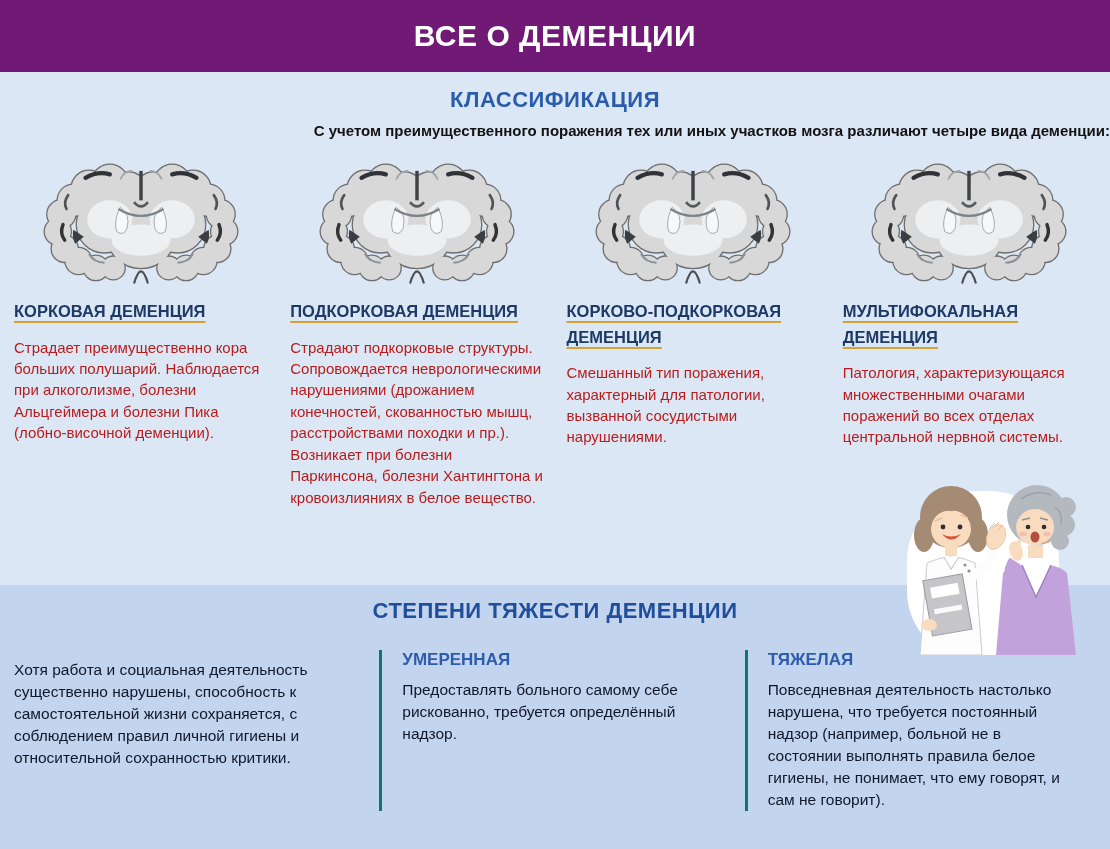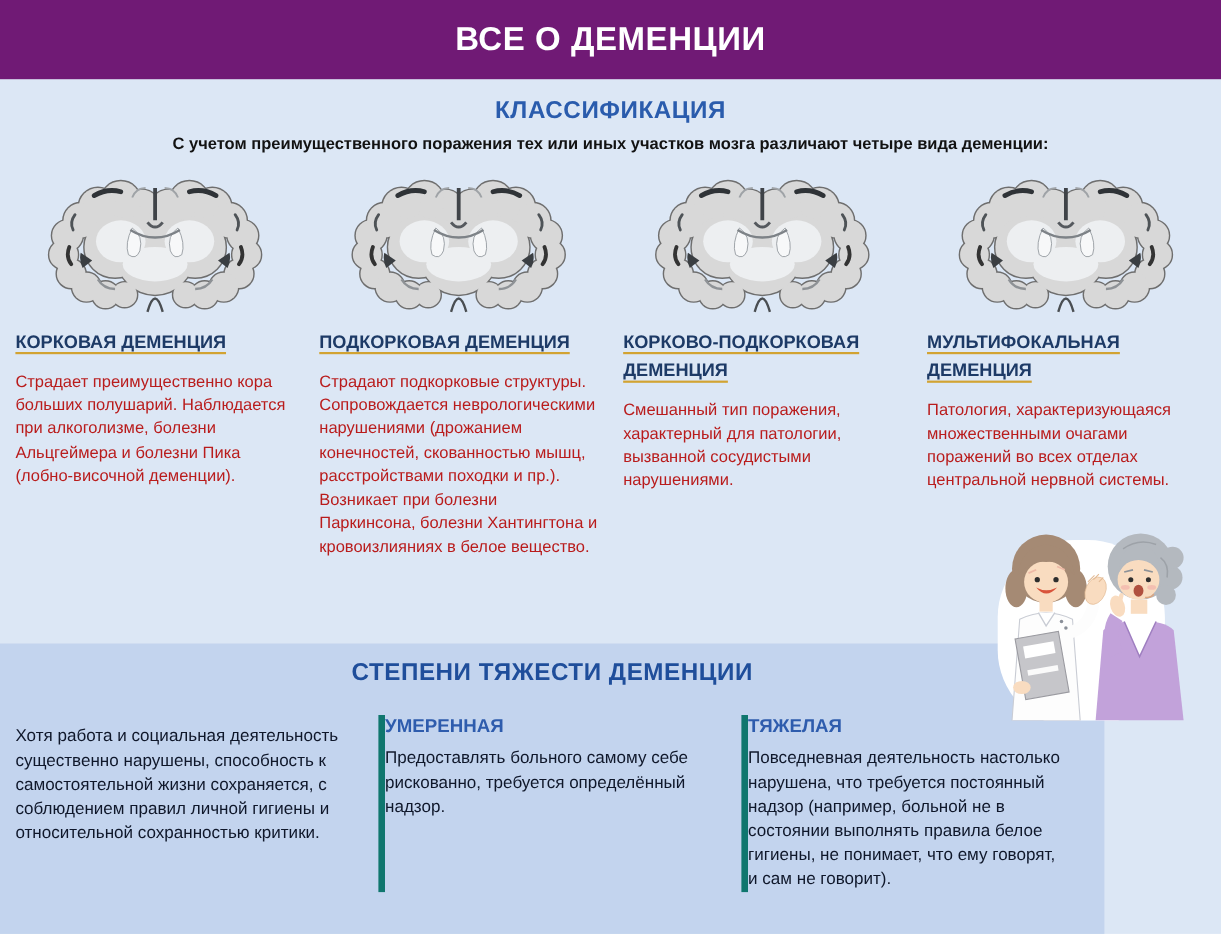--- a/index.html
+++ b/index.html
@@ -6,36 +6,36 @@
   body { font-family: "Liberation Sans", "DejaVu Sans", sans-serif; }
   .page { position:relative; width:1110px; height:849px; overflow:hidden; background:#dce7f5; }
 
   
   .header { height:72px; background:#701a75; display:flex; align-items:center; justify-content:center; }
   .header h1 { color:#ffffff; font-size:30px; font-weight:bold; letter-spacing:0.5px; }
 
   
   .sec1 { padding-top:15px; }
   .sec1-title { text-align:center; color:#2a5cad; font-size:22px; font-weight:bold; letter-spacing:0.5px; }
-  .sec1-subtitle { text-align:center; color:#121212; font-size:15px; font-weight:bold; margin-top:9px; }
+  .sec1-subtitle { text-align:right; color:#121212; font-size:15px; font-weight:bold; margin-top:9px; }
 
   .types-grid { display:grid; grid-template-columns:repeat(4,1fr); gap:23px; margin:18px 14px 0 14px; }
   .type-col .brain-wrap { text-align:center; height:136px; }
   .brain-svg { width:208px; height:130px; }
   .type-col h3 { color:#1d3a66; font-size:16.5px; font-weight:bold; line-height:1.55;
     text-decoration:underline; text-decoration-color:#d2a332; text-decoration-thickness:2px; text-underline-offset:4px;
     margin-top:6px; }
   .type-col p { color:#b91c1c; font-size:15px; line-height:1.43; margin-top:12px; }
 
   
-  .sec2 { position:absolute; left:0; top:585px; width:1004px; height:264px; background:#c3d4ee; padding-top:13px; }
+  .sec2 { position:absolute; left:0; top:585px; width:1110px; height:264px; background:#c3d4ee; padding-top:13px; }
   .sec2-title { text-align:center; color:#1f4e9b; font-size:22px; font-weight:bold; letter-spacing:0.5px; }
   .levels-grid { display:grid; grid-template-columns:repeat(3,1fr); margin:26px 0 0 14px; }
   .level-col { padding-right:32px; min-height:150px; }
-  .level-col + .level-col { border-left:6px solid #0f766e; }
+  .level-col + .level-col { border-left:3px solid #0f766e; padding-left:20px; }
   .level-col h3 { color:#2e5cad; font-size:17px; font-weight:bold; }
   .level-col p { color:#0f172a; font-size:15.5px; line-height:1.42; margin-top:9px; }
 
   
   .people { position:absolute; left:865px; top:473px; width:245px; height:182px; z-index:5; }
   .people svg { width:100%; height:100%; display:block; }
 
   .defs-hidden { position:absolute; width:0; height:0; overflow:hidden; }
 </style>
 </head>

